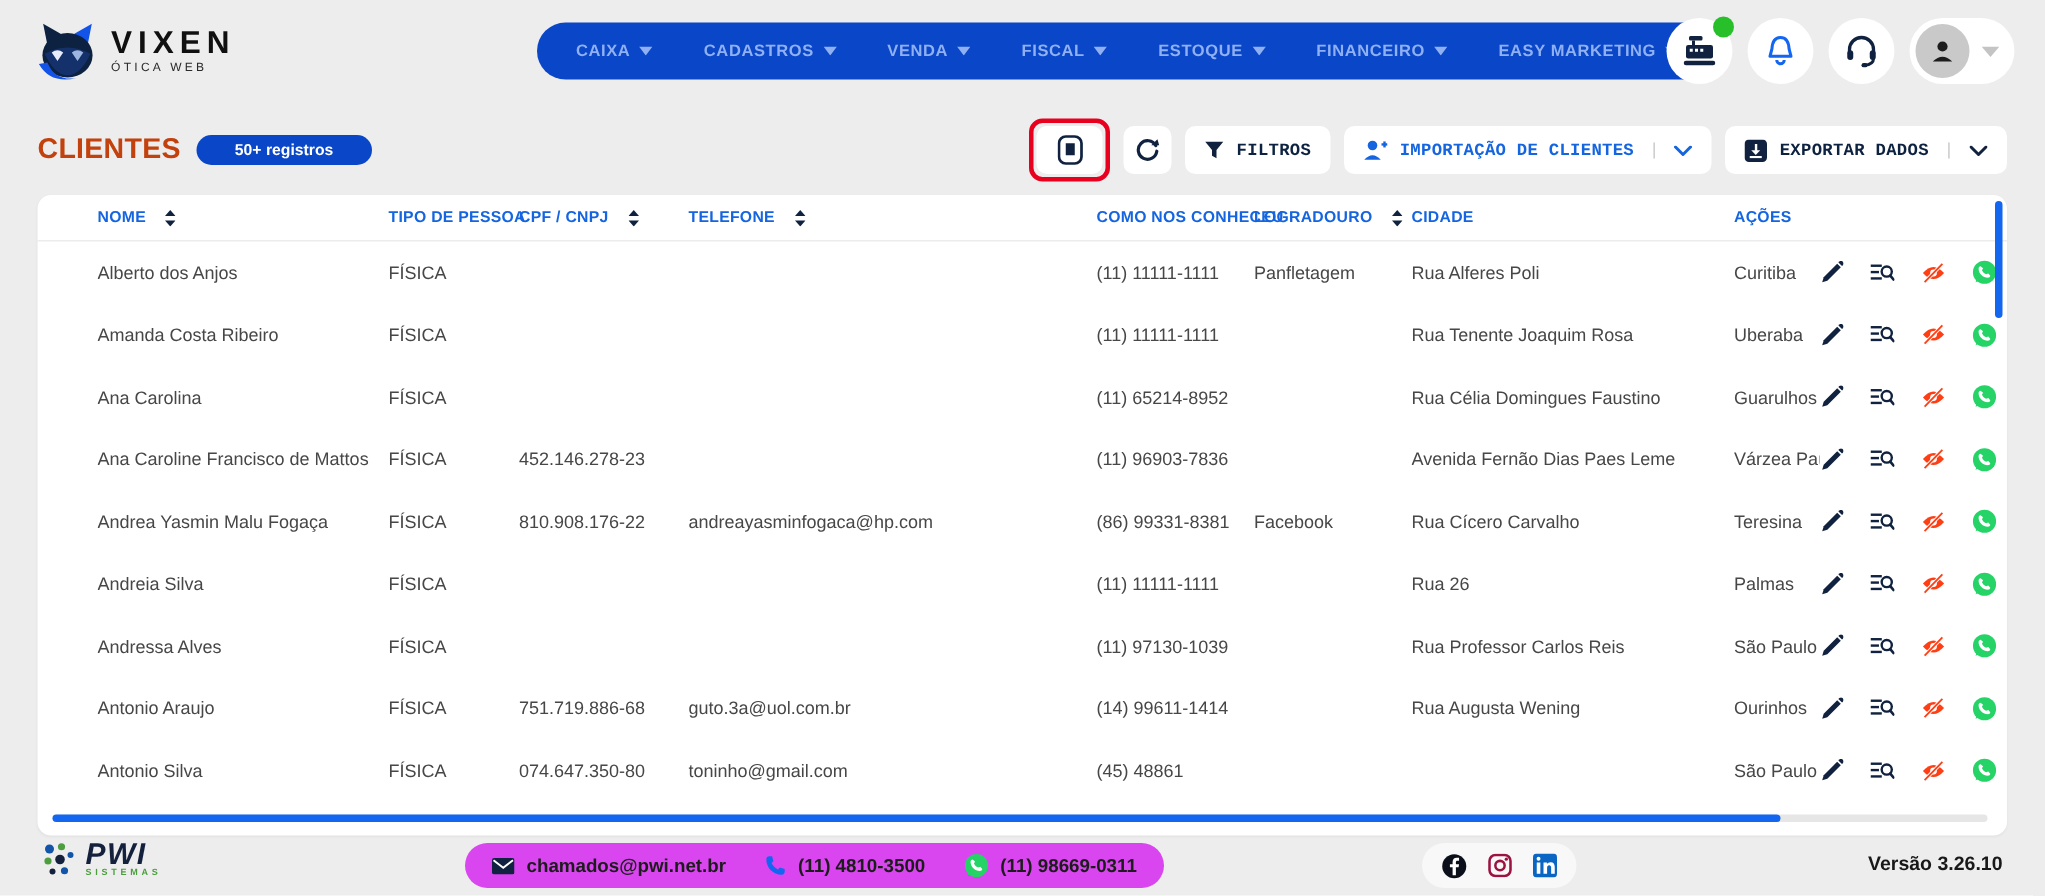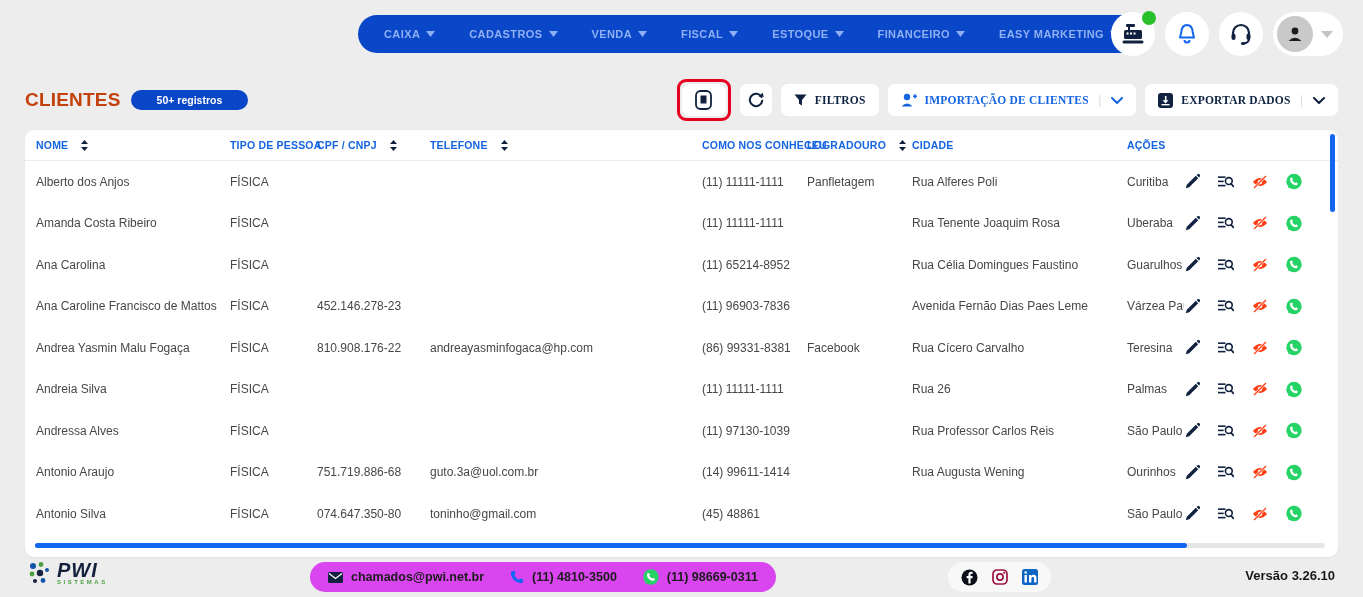--- a/index.html
+++ b/index.html
@@ -38,35 +38,35 @@
   .page-head { display:flex; align-items:center; margin:12px 25px 10px 25px; height:40px; }
   .page-title { font-size:19px; font-weight:800; color:#c2410c; letter-spacing:.2px; }
   .count-badge {
     margin-left:10px; background:#0a46c8; color:#fff; font-size:10.5px; font-weight:700;
     border-radius:11px; padding:4px 26px;
   }
   .toolbar { margin-left:auto; display:flex; align-items:center; gap:9px; }
   .btn {
     background:#fff; border:none; border-radius:7px; height:32px;
     display:flex; align-items:center; gap:8px; padding:0 13px;
-    font-family:Liberation Serif, serif; font-size:11.5px; font-weight:800; letter-spacing:.2px;
+    font-family:Liberation Mono, monospace; font-size:11.5px; font-weight:800; letter-spacing:.2px;
     color:#0d2240; cursor:pointer; white-space:nowrap;
   }
   .btn.icon-only { width:44px; padding:0; justify-content:center; }
   .btn.sq { width:32px; padding:0; justify-content:center; }
   .red-highlight { border:3px solid #e8001f; border-radius:9px; padding:2px; display:inline-flex; }
   .btn .blue { color:#1565e0; }
   .btn .green { color:#16b450; }
   .btn-divider { color:#c9c9c9; font-weight:400; margin:0 2px; }
   
   .card {
     position:relative; margin:0 25px; width:1313px; height:427px;
     background:#fff; border-radius:9px; box-shadow:0 1px 2px rgba(0,0,0,.05);
   }
-  .grid-row { display:grid; grid-template-columns:194px 87px 113px 272px 105px 105px 215px 57px 1fr; padding-left:11px; align-items:center; }
+  .grid-row { display:grid; grid-template-columns:194px 87px 113px 272px 105px 105px 215px 57px 1fr; padding-left:40px; align-items:center; }
   .thead { height:31px; border-bottom:1px solid #ececec; }
   .th { display:flex; align-items:center; gap:13px; color:#1565e0; font-size:10.5px; font-weight:800; letter-spacing:.2px; white-space:nowrap; cursor:pointer; }
   .tbody { }
   .tr { height:41.5px; }
   .td { font-size:12px; color:#474747; white-space:nowrap; overflow:hidden; padding-right:14px; }
   .c-cidade { padding-right:12px; }
   .c-acoes { display:flex; align-items:center; gap:18px; padding-right:0; overflow:visible; }
   .act { width:16px; height:16px; display:inline-flex; align-items:center; justify-content:center; cursor:pointer; }
   .vscroll { position:absolute; top:4px; right:3px; width:5px; height:78px; background:#1266ef; border-radius:3px; }
   .hscroll-track { position:absolute; left:10px; right:13px; bottom:9px; height:5px; background:#e6e6e6; border-radius:3px; }
@@ -85,20 +85,35 @@
     position:absolute; left:948px; top:4px; height:30px; background:#f8f8f8; border-radius:15px;
     display:flex; align-items:center; gap:14px; padding:0 13px;
   }
   .social-pill .soc { display:inline-flex; cursor:pointer; }
   .version { position:absolute; right:28px; top:10px; font-size:13px; font-weight:700; color:#181818; }
 </style>
 </head>
 <body>
 
 <div class="topbar">
+  <div class="logo-block">
+    <svg width="46" height="42" viewBox="0 0 48 44">
+      <path d="M7 3 L21 11 L10 18 Z" fill="#0d2240"></path>
+      <path d="M41 3 L27 11 L38 18 Z" fill="#1254e8"></path>
+      <ellipse cx="24" cy="25" rx="17.5" ry="15.5" fill="#0d2240"></ellipse>
+      <path d="M8 24 Q24 15 40 24 Q33 39 24 39 Q15 39 8 24 Z" fill="#14316b"></path>
+      <path d="M13 23 q4 -3 8 0 l-4 6 Z" fill="#e8eef9"></path>
+      <path d="M35 23 q-4 -3 -8 0 l4 6 Z" fill="#9db6e0"></path>
+      <path d="M4 31 Q12 45 30 41 Q15 43 10 30 Z" fill="#1254e8"></path>
+    </svg>
+    <div class="logo-text">
+      <div class="brand">VIXEN</div>
+      <div class="sub">ÓTICA WEB</div>
+    </div>
+  </div>
 
   <nav class="mainnav">
     <div class="nav-item">
       <span class="nav-label">CAIXA</span>
       <svg width="9" height="6" viewBox="0 0 9 6">
           <path d="M0 0 H9 L4.5 6 Z" fill="#8fb1f3"></path>
         </svg>
     </div>
 
     <div class="nav-item">

